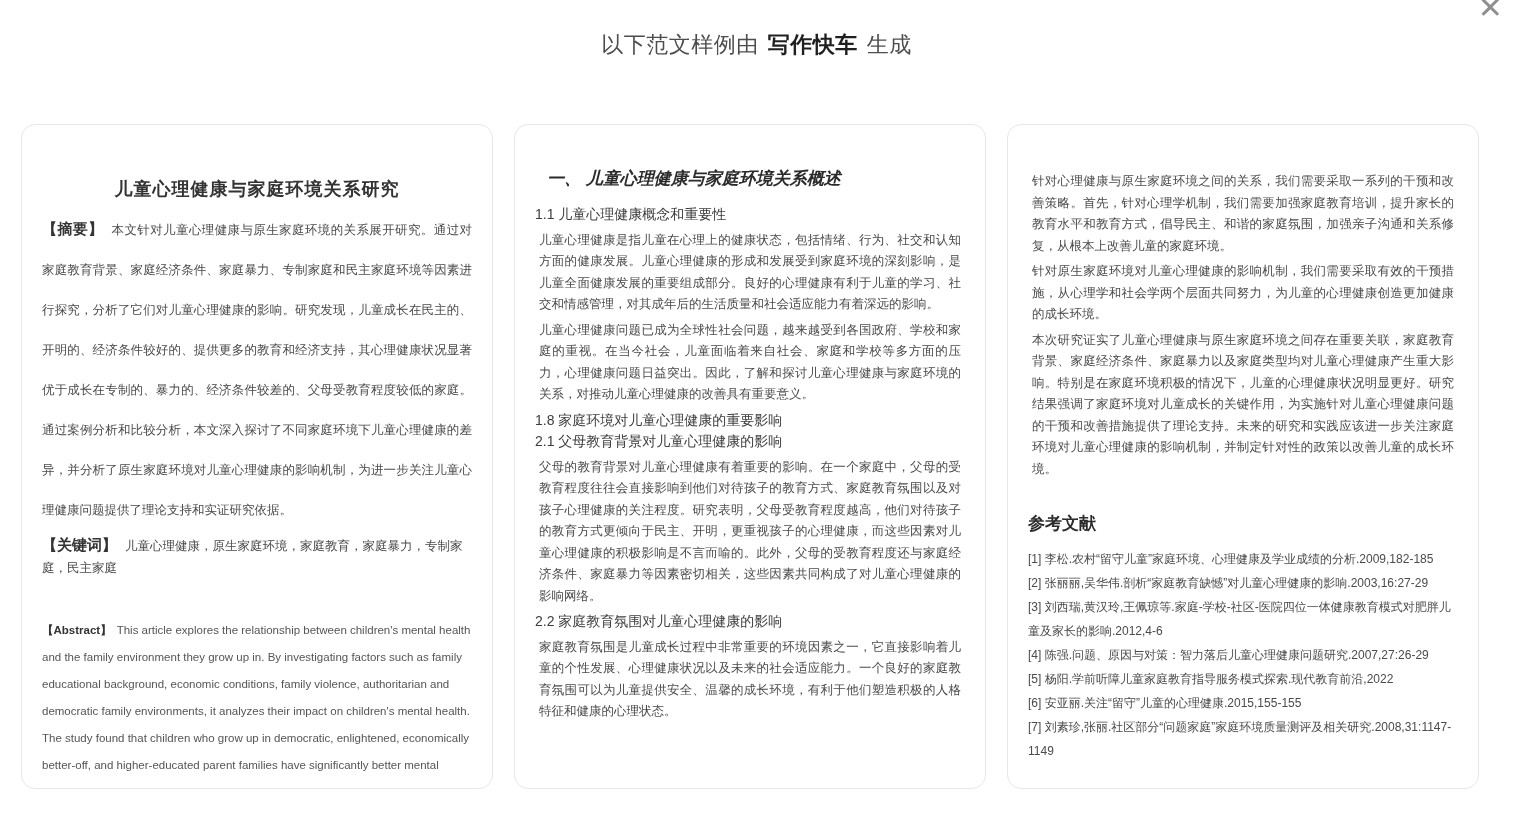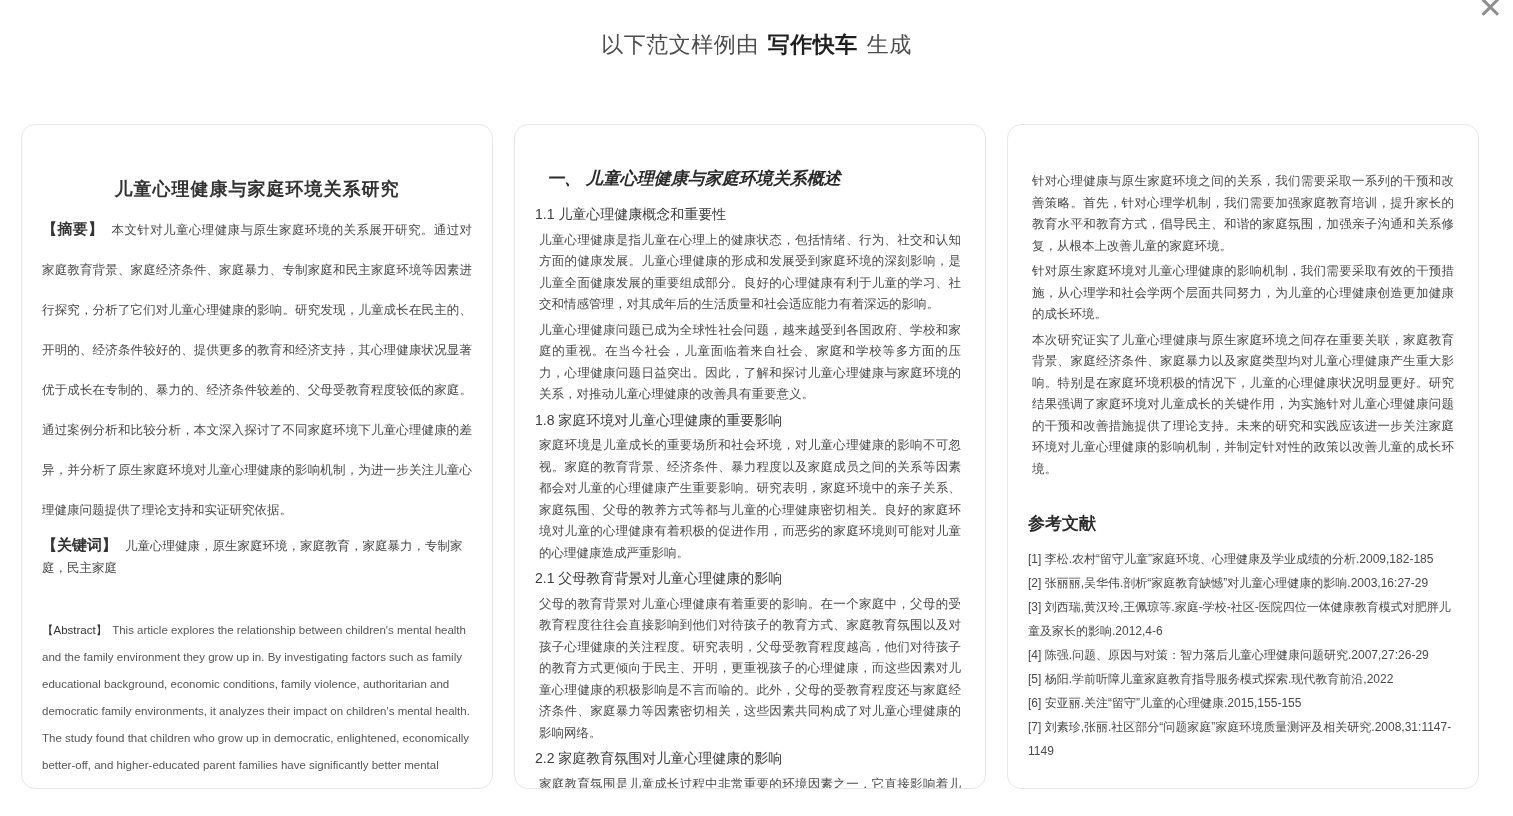--- a/index.html
+++ b/index.html
@@ -63,21 +63,21 @@
     margin: 4px 0 0;
     font-size: 12.5px; color: #4a4a4a;
     line-height: 22px;
   }
   .en-abstract {
     margin: 38px 0 0;
     font-size: 11.5px; color: #555555;
     line-height: 27px; text-align: left;
   }
   .en-abstract .inl-label, .en-keywords .inl-label {
-    font-weight: 400; color: #333333; margin-right: 5px;
+    font-weight: 700; color: #333333; margin-right: 5px;
   }
   
   .sect-heading {
     margin: 0 12px 14px;
     font-size: 17px; font-weight: 700;
     color: #2b2b2b;
     font-style: italic;
   }
   .sub-heading {
     font-size: 14px; color: #3d3d3d;
@@ -121,21 +121,20 @@
     <div class="sect-heading">一、 儿童心理健康与家庭环境关系概述</div>
 
     <div>
       <div class="sub-heading">1.1 儿童心理健康概念和重要性</div>
       <p class="para">儿童心理健康是指儿童在心理上的健康状态，包括情绪、行为、社交和认知方面的健康发展。儿童心理健康的形成和发展受到家庭环境的深刻影响，是儿童全面健康发展的重要组成部分。良好的心理健康有利于儿童的学习、社交和情感管理，对其成年后的生活质量和社会适应能力有着深远的影响。</p>
       <p class="para">儿童心理健康问题已成为全球性社会问题，越来越受到各国政府、学校和家庭的重视。在当今社会，儿童面临着来自社会、家庭和学校等多方面的压力，心理健康问题日益突出。因此，了解和探讨儿童心理健康与家庭环境的关系，对推动儿童心理健康的改善具有重要意义。</p>
     </div>
 
     <div>
       <div class="sub-heading">1.8 家庭环境对儿童心理健康的重要影响</div>
-      <p class="para">家庭环境是儿童成长的重要场所和社会环境，对儿童心理健康的影响不可忽视。家庭的教育背景、经济条件、暴力程度以及家庭成员之间的关系等因素都会对儿童的心理健康产生重要影响。研究表明，家庭环境中的亲子关系、家庭氛围、父母的教养方式等都与儿童的心理健康密切相关。良好的家庭环境对儿童的心理健康有着积极的促进作用，而恶劣的家庭环境则可能对儿童的心理健康造成严重影响。</p>
     </div>
 
     <div>
       <div class="sub-heading">2.1 父母教育背景对儿童心理健康的影响</div>
       <p class="para">父母的教育背景对儿童心理健康有着重要的影响。在一个家庭中，父母的受教育程度往往会直接影响到他们对待孩子的教育方式、家庭教育氛围以及对孩子心理健康的关注程度。研究表明，父母受教育程度越高，他们对待孩子的教育方式更倾向于民主、开明，更重视孩子的心理健康，而这些因素对儿童心理健康的积极影响是不言而喻的。此外，父母的受教育程度还与家庭经济条件、家庭暴力等因素密切相关，这些因素共同构成了对儿童心理健康的影响网络。</p>
     </div>
 
     <div>
       <div class="sub-heading">2.2 家庭教育氛围对儿童心理健康的影响</div>
       <p class="para">家庭教育氛围是儿童成长过程中非常重要的环境因素之一，它直接影响着儿童的个性发展、心理健康状况以及未来的社会适应能力。一个良好的家庭教育氛围可以为儿童提供安全、温馨的成长环境，有利于他们塑造积极的人格特征和健康的心理状态。</p>

